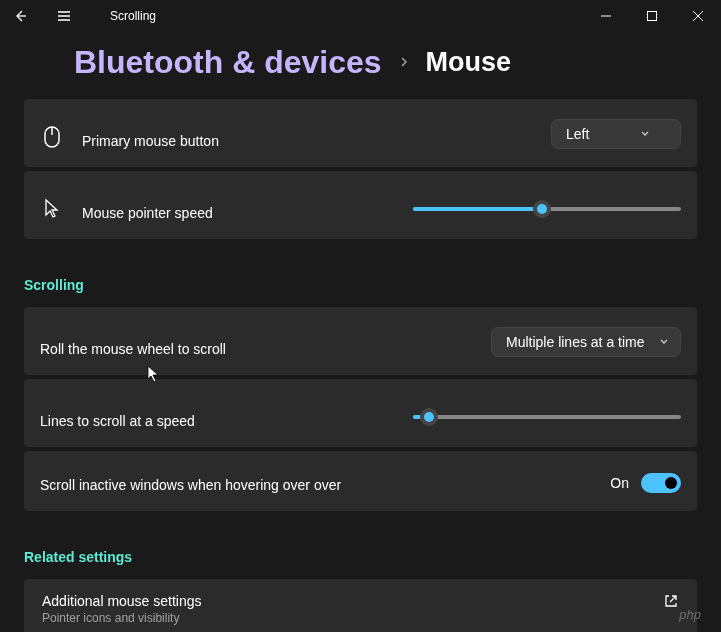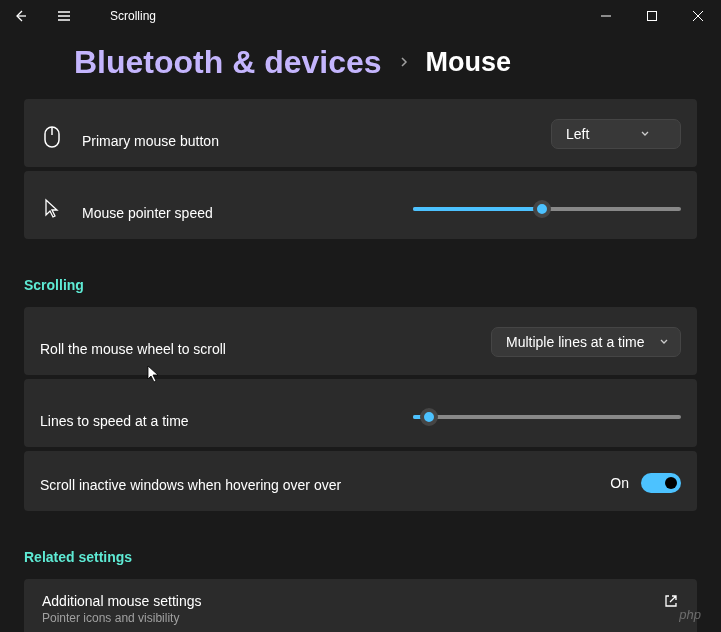--- a/index.html
+++ b/index.html
@@ -322,21 +322,21 @@
           <svg width="12" height="12" viewBox="0 0 12 12">
               <path d="M3 5 L6 8 L9 5" stroke="currentColor" stroke-width="1.3" fill="none"></path>
             </svg>
         </span>
       </div>
     </div>
   </div>
 
   <div class="card">
     <div class="setting-row">
-      <div class="setting-label">Lines to speed at a time</div>
+      <div class="setting-label">Lines to scroll at a speed</div>
       <div class="slider-container">
         <div class="slider-track">
           <div class="slider-fill" style="width:6%"></div>
           <div class="slider-thumb" style="left:6%"></div>
         </div>
       </div>
     </div>
   </div>
 
   <div class="card">

